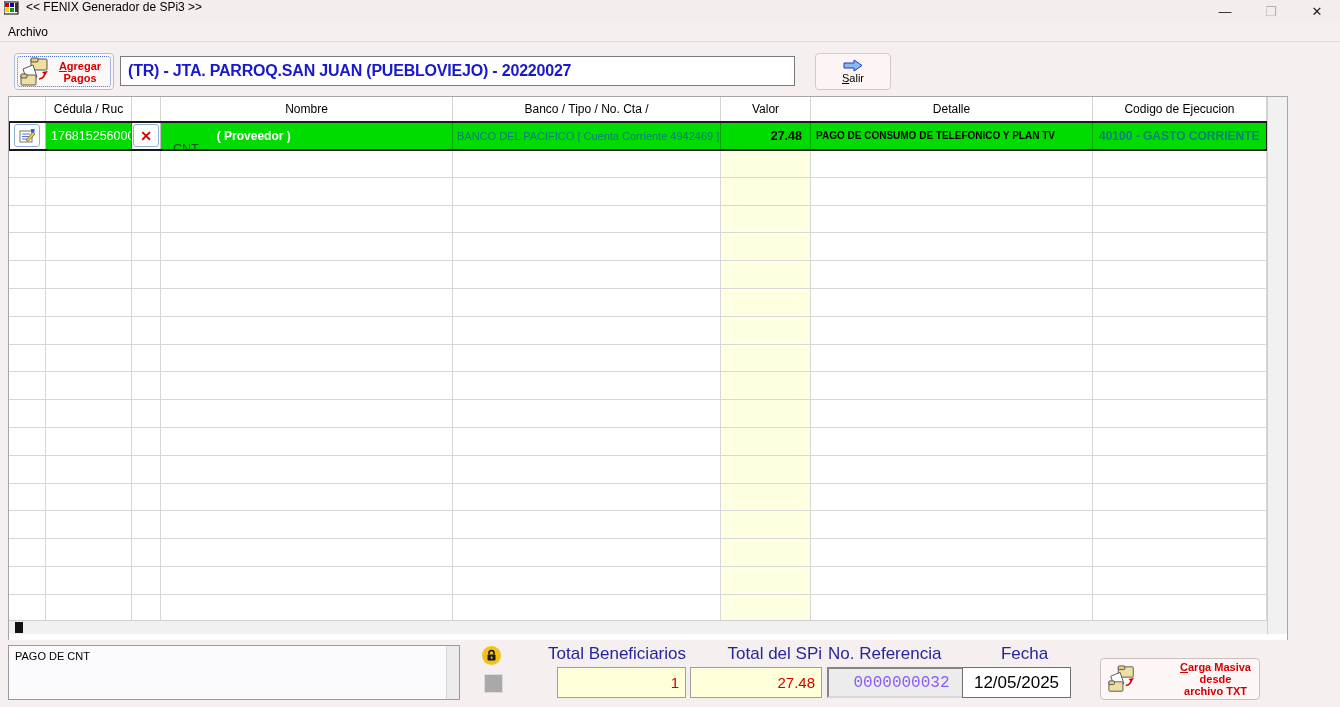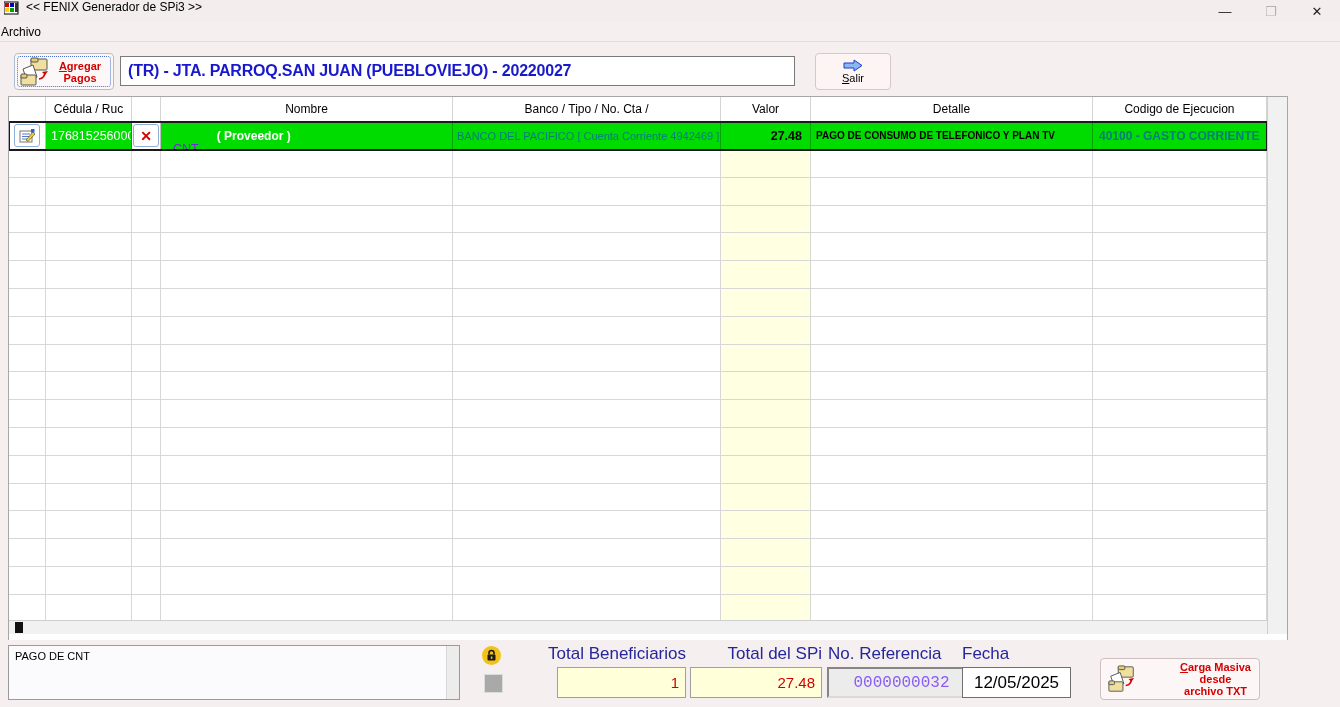--- a/index.html
+++ b/index.html
@@ -13,21 +13,21 @@
   }
   
   .titlebar { position:absolute; left:0; top:0; width:1340px; height:22px; background:#f3eded; display:flex; }
   .app-icon { width:16px; height:16px; margin:0 6px 0 4px; }
   .title-text { font-size:12px; color:#000; }
   .win-controls { position:absolute; right:0; top:0; height:22px; display:flex; }
   .win-btn { width:46px; height:22px; display:flex; align-items:center; justify-content:center; font-size:13px; color:#222; }
   .win-btn.disabled { color:#b9b0b0; }
   
   .menubar { position:absolute; left:0; top:22px; width:1340px; height:20px; background:#f5efef; border-bottom:1px solid #e3dcdc; display:flex; align-items:center; }
-  .menu-item { font-size:12px; color:#000; padding:0 1px; height:100%; display:flex; align-items:center; }
+  .menu-item { font-size:12px; color:#000; padding:0 8px; height:100%; display:flex; align-items:center; }
   
   .toolbar { position:absolute; left:0; top:42px; width:1340px; height:54px; }
   .btn-agregar { position:absolute; left:14px; top:11px; width:100px; height:37px; background:#fdf8f8; border:1px solid #aebdd0; border-radius:4px; display:flex; align-items:center; padding:2px 4px; cursor:default; }
   .btn-agregar .focus-ring { position:absolute; inset:2px; border:1px dotted #4a6fd0; border-radius:3px; pointer-events:none; }
   .btn-red-label { color:#d40000; font-weight:bold; font-size:11px; line-height:12px; text-align:center; flex:1; }
   .btn-red-label .ln { display:block; }
   .btn-red-label .ul::first-letter { text-decoration:underline; }
   .entity-field { position:absolute; left:120px; top:14px; width:675px; height:30px; background:#fff; border:1px solid #7a7a7a; display:flex; align-items:center; padding-left:7px; font-size:16px; font-weight:bold; color:#1818cc; letter-spacing:-0.2px; }
   .btn-salir { position:absolute; left:815px; top:11px; width:76px; height:37px; background:#fdf4f4; border:1px solid #d6c8c8; border-radius:4px; display:flex; flex-direction:column; align-items:center; justify-content:center; }
   .btn-salir .s-label { font-size:11px; color:#000; display:block; }
@@ -39,41 +39,41 @@
   .th { font-size:12px; color:#000; display:flex; align-items:center; justify-content:center; border-right:1px solid #d4d4d4; height:100%; }
   .row { display:flex; height:27.8px; border-bottom:1px solid #d7d7d7; background:#fff; }
   .td { border-right:1px solid #d7d7d7; height:100%; display:flex; align-items:center; overflow:hidden; }
   .c0{width:37px;} .c1{width:86px;} .c2{width:29px;} .c3{width:292px;} .c4{width:268px;} .c5{width:90px;} .c6{width:282px;} .c7{width:174px;}
   .row-selected { background:#00dc00; outline:2px solid #1a1a1a; outline-offset:-1px; height:28px; }
   .row-selected .td { border-right:1px solid rgba(0,0,0,0.25); justify-content:flex-start; }
   .row-selected .c0, .row-selected .c2 { background:#fff; justify-content:center; }
   .cell-btn { width:26px; height:23px; background:#fff; border:1px solid #8fb0d6; border-radius:3px; display:flex; align-items:center; justify-content:center; padding:0; }
   .x-glyph { color:#d40000; font-size:14px; font-weight:bold; line-height:1; }
   .cedula-txt { color:#fff; font-size:12.5px; padding-left:5px; }
-  .nombre-txt { color:#6d28d9; font-size:12.5px; padding-left:12px;margin-top:26px; }
+  .nombre-txt { color:#14532d; font-size:12.5px; padding-left:12px;margin-top:26px; }
   .nombre-tipo { color:#fff; font-size:12px; padding-left:18px;font-weight:bold; }
   .banco-txt { color:#007d7d; font-size:11px; padding-left:4px; white-space:nowrap; }
   .valor-txt { color:#000; font-size:12.5px; font-weight:bold; width:100%; text-align:right; padding-right:8px; }
   .detalle-txt { color:#000; font-size:10px; font-weight:bold; padding-left:5px; white-space:nowrap; }
   .codigo-txt { color:#007d7d; font-size:12px; padding-left:6px; white-space:nowrap;font-weight:bold; }
   .valor-empty { background:#ffffe1; }
   .vscroll { position:absolute; right:0; top:0; width:20px; height:537px; background:#f1f1f1; border-left:1px solid #cfcfcf; }
   .hscroll { position:absolute; left:0; bottom:0; width:1258px; height:14px; background:#f1f1f1; border-top:1px solid #cfcfcf; }
   .hthumb { position:absolute; left:6px; top:1px; width:8px; height:11px; background:#111; }
   
   .footer { position:absolute; left:0; top:640px; width:1340px; height:67px; background:#f5efef; }
   .notes-box { position:absolute; left:8px; top:5px; width:452px; height:55px; background:#fbfbfd; border:1px solid #9a9a9a; font-size:11px; color:#000; padding:4px 16px 4px 6px; resize:none; font-family:"Liberation Sans", sans-serif; }
   .notes-scroll { position:absolute; left:446px; top:6px; width:13px; height:53px; background:#ececec; border-left:1px solid #d7d7d7; }
   .lock-badge { position:absolute; left:482px; top:6px; width:19px; height:19px; }
   .gray-square { position:absolute; left:484px; top:34px; width:19px; height:19px; background:#a9a9a9; border:1px solid #dcdcdc; }
   .f-label { position:absolute; top:4px; font-size:17px; color:#26269b; white-space:nowrap; }
   .lbl-benef { left:510px; width:176px; text-align:right; }
   .lbl-spi  { left:646px; width:176px; text-align:right; }
   .lbl-ref  { left:828px; width:140px; text-align:left; }
-  .lbl-fecha{ left:962px; width:129px; text-align:left; padding-right:4px; }
+  .lbl-fecha{ left:962px; width:129px; text-align:center; padding-right:4px; }
   .f-input { position:absolute; top:27px; height:31px; border:1px solid #9f9f9f; display:flex; align-items:center; }
   .in-benef { left:557px; width:129px; background:#ffffd9; justify-content:flex-end; padding-right:6px; font-size:15px; color:#d40000; }
   .in-spi   { left:690px; width:132px; background:#ffffd9; justify-content:flex-end; padding-right:6px; font-size:15px; color:#d40000; }
   .in-ref   { left:827px; width:149px; background:#ececec; border:2px inset #d9d9d9; justify-content:center; font-size:16px; color:#8b5cf6;font-family:Liberation Mono, monospace; }
   .in-fecha { left:962px; width:109px; background:#fff; border:1px solid #6f6f6f; justify-content:center; font-size:17px; color:#000; }
   .btn-carga { position:absolute; left:1100px; top:18px; width:160px; height:42px; background:#fdf6f6; border:1px solid #cdbfbf; border-radius:4px; display:flex; align-items:center; padding:2px 6px;gap:41px; }
   .folder-ic { flex:0 0 30px; }
 </style>
 </head>
 <body>

